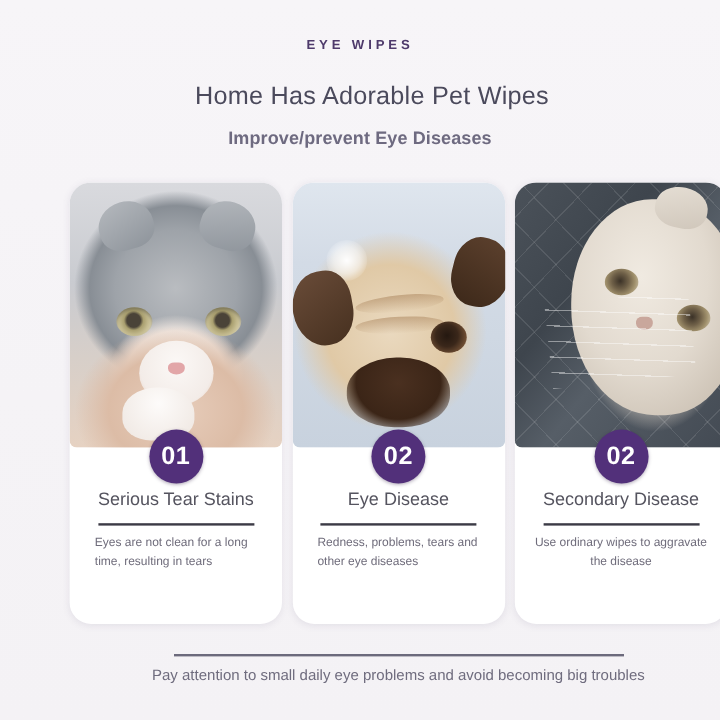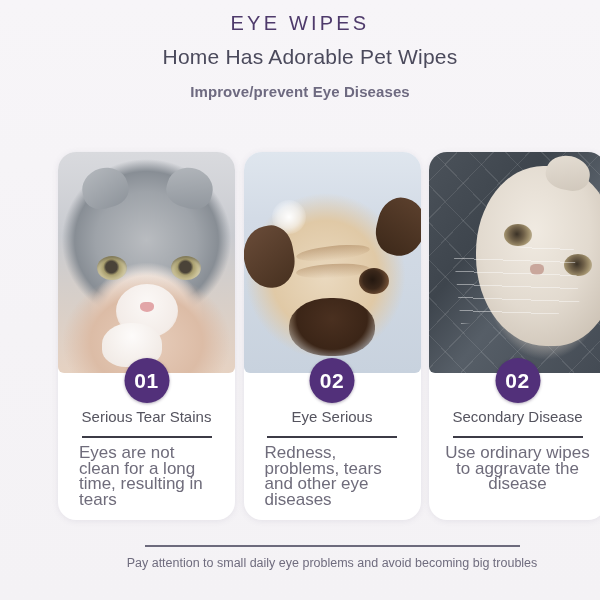--- a/index.html
+++ b/index.html
@@ -23,26 +23,26 @@
     background: linear-gradient(180deg, #f7f5f8 0%, #f5f3f6 55%, #f4f2f5 100%);
     box-sizing: border-box;
   }
 
   
   .header {
     padding-top: 13px;
     text-align: center;
   }
   .eyebrow {
-    font-size: 20px;
-    font-weight: normal;
+    font-size: 11px;
+    font-weight: bold;
     letter-spacing: 3.2px;
     color: #4e3a6b;
     line-height: 21px;
-    margin: 0;
+    margin: 15px;
   }
   .headline {
     font-size: 21px;
     font-weight: normal;
     color: #4b4a5c;
     line-height: 34px;
     margin: 6px 12px 0 0;
     letter-spacing: 0.2px;
     padding-left: 32px;
   }
@@ -250,21 +250,21 @@
     font-weight: normal;
   }
   .card-rule {
     width: 130px;
     height: 2px;
     background: #3c3b46;
     margin: 9px auto 0 auto;
   }
   .card-desc {
     margin: 7px 0 0 0;
-    font-size: 17px;
+    font-size: 10px;
     line-height: 15.5px;
     color: #6f6c7b;
     text-align: left;
     padding: 0 12px;
   }
   .card-desc.center {
     text-align: center;
     padding: 0 6px;
   }
 
@@ -330,21 +330,21 @@
           <div class="ear-dark-l"></div>
           <div class="ear-dark-r"></div>
           <div class="wrinkle1"></div>
           <div class="wrinkle2"></div>
           <div class="eye"></div>
           <div class="snout"></div>
         </div>
       </div>
       <div class="badge">02</div>
       <div class="card-body">
-        <p class="card-title">Eye Serious</p>
+        <p class="card-title">Eye Disease</p>
         <div class="card-rule"></div>
         <p class="card-desc">Redness, problems, tears and other eye diseases</p>
       </div>
     </div>
 
     <div class="card">
       <div class="photo">
         <div class="photo-canvas ph3">
           <div class="quilt"></div>
           <div class="head"></div>

